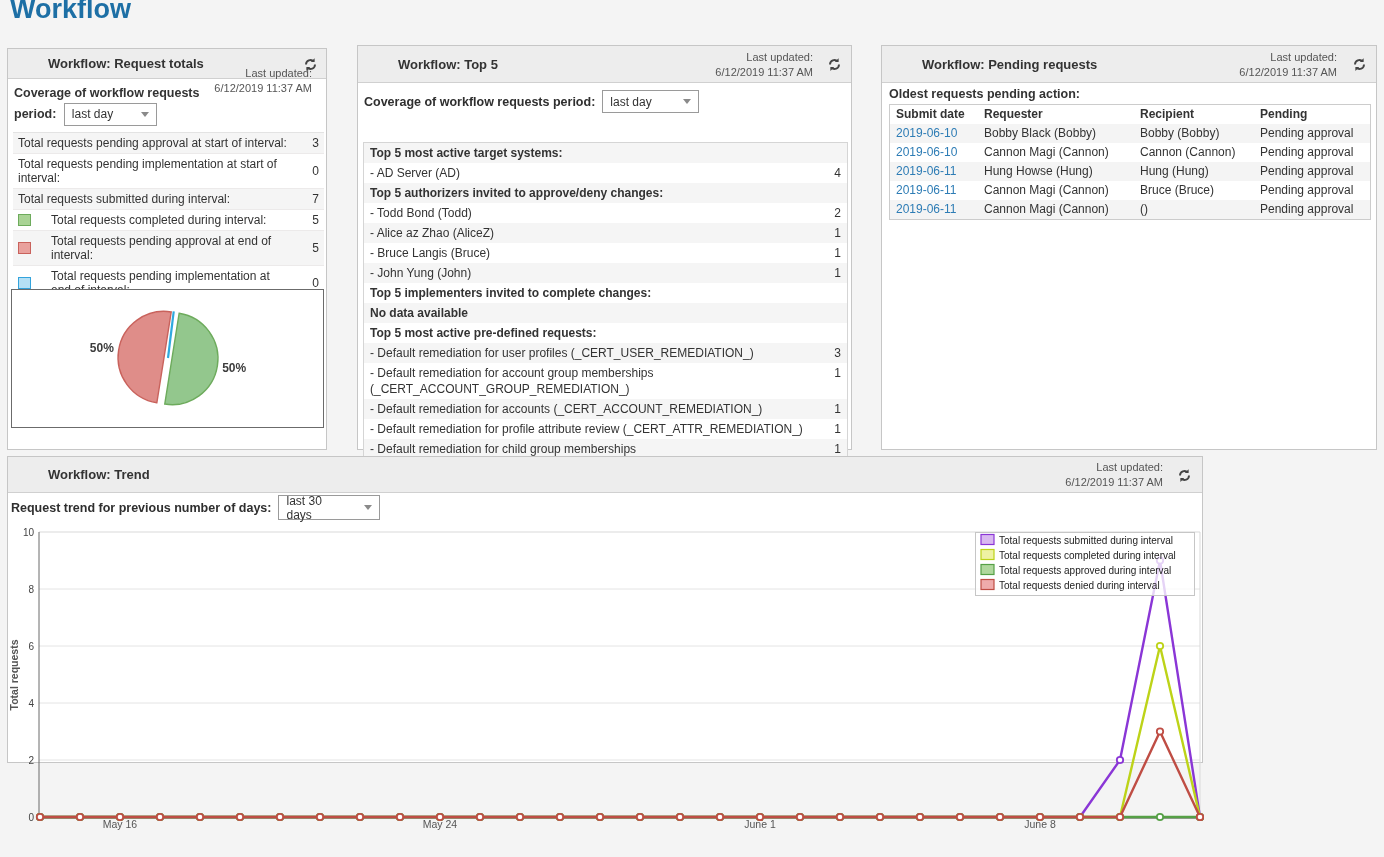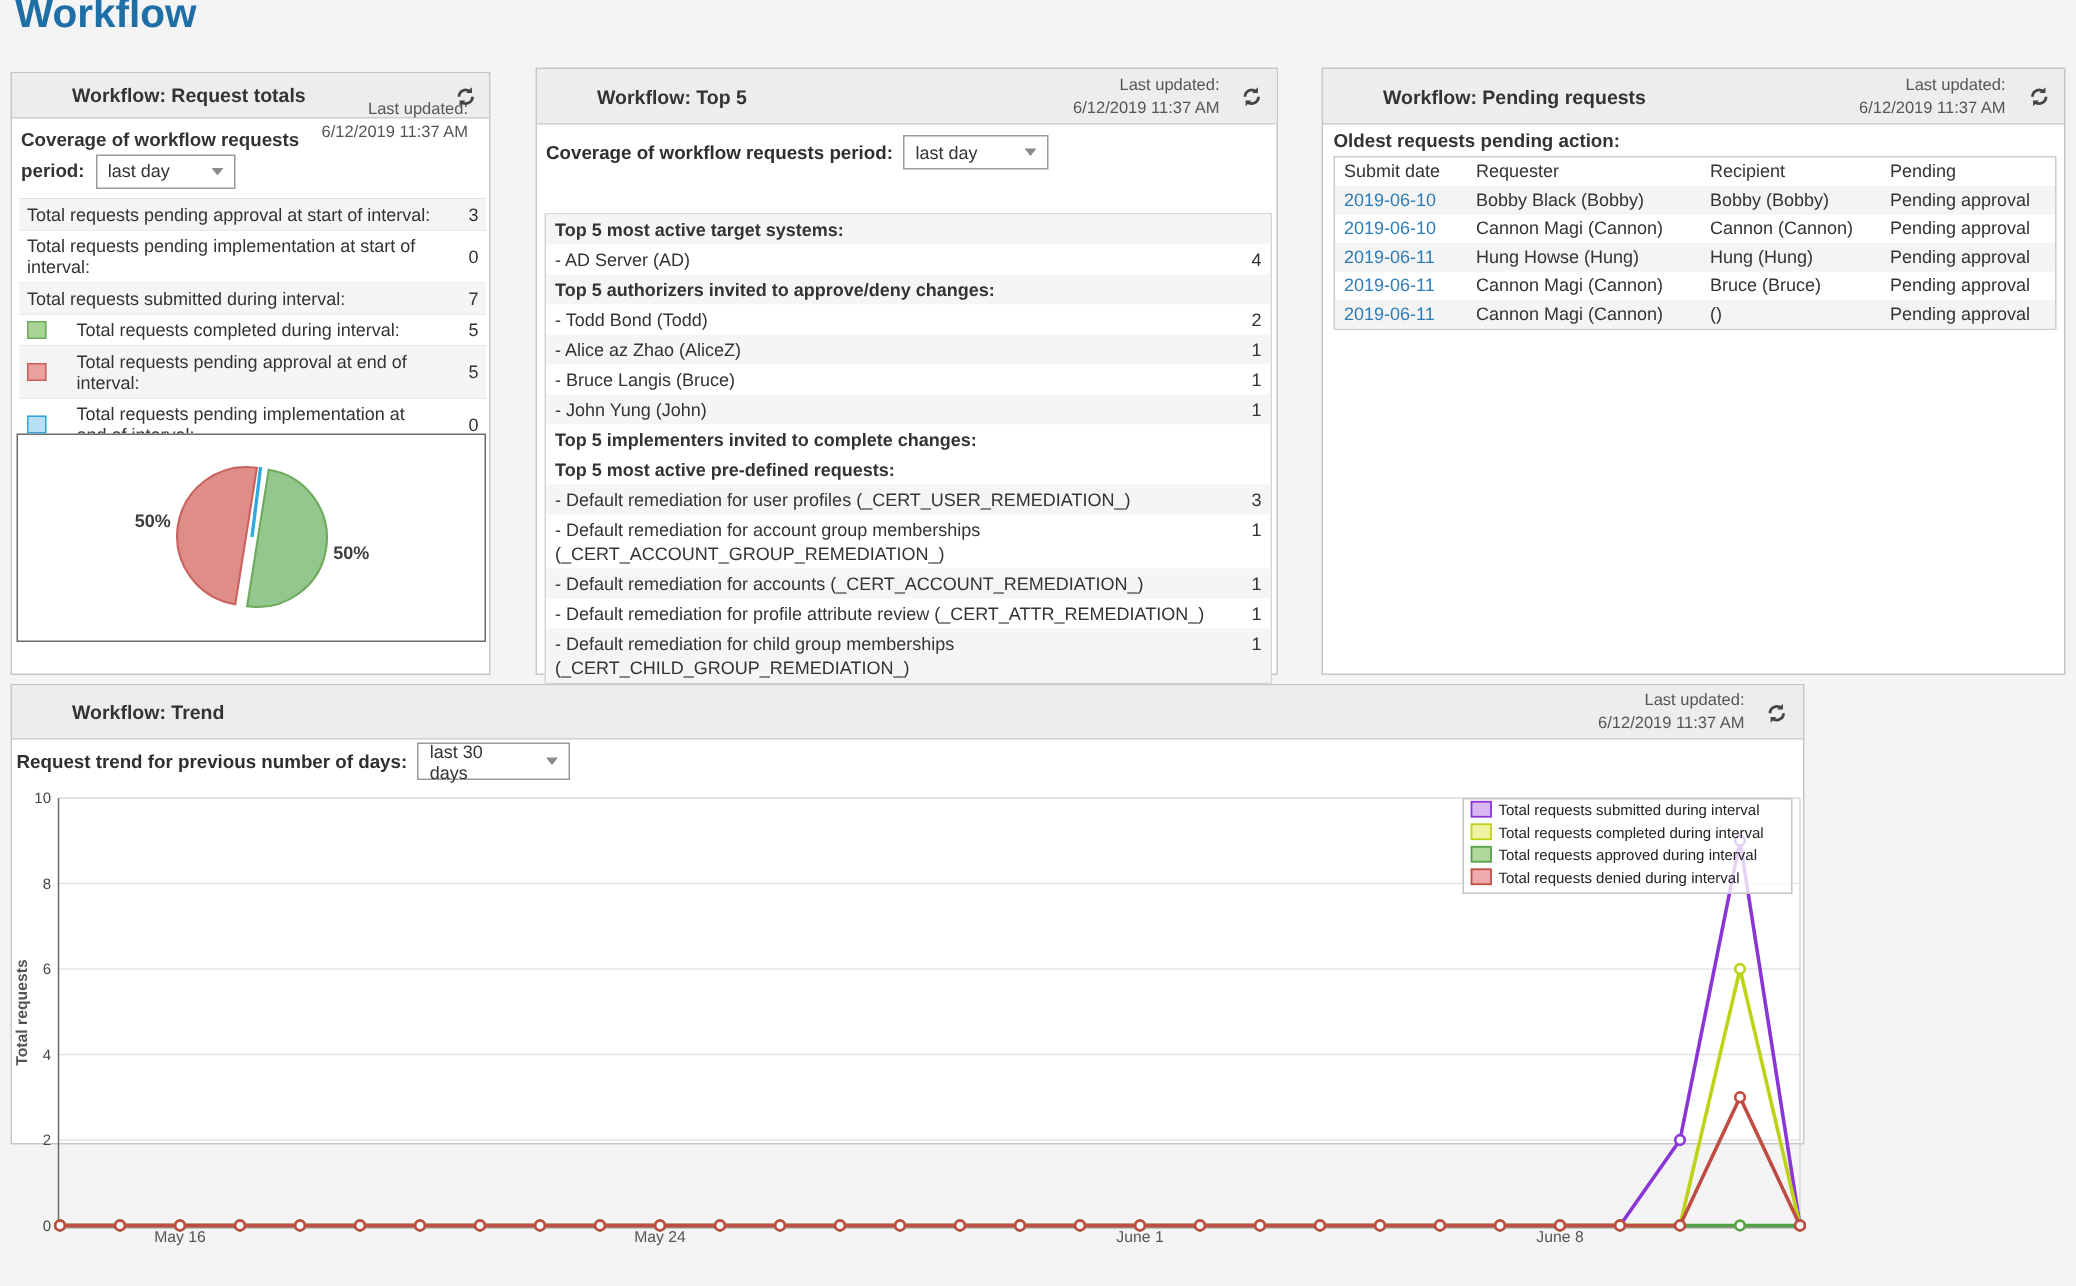--- a/index.html
+++ b/index.html
@@ -43,21 +43,21 @@
   .t5row.alt { background:#f5f5f5; }
   .t5row.hdr .t5text, .t5row.empty .t5text { font-weight:600; }
   .t5text { flex:1; }
   .t5val { flex:none; width:18px; text-align:right; }
 
   
   .caption { position:absolute; left:7px; top:41px; font-size:12.5px; font-weight:600; }
   #pending-table { position:absolute; left:7px; top:58px; width:482px; border:1px solid #cccccc; background:#fff; }
   .prow { display:flex; font-size:12px; line-height:13px; }
   .prow.alt { background:#f4f4f4; }
-  .prow.head { font-weight:400; }
+  .prow.head { font-weight:700; }
   .pcell { padding:3px 6px; }
   .pc0 { width:88px; } .pc1 { width:156px; } .pc2 { width:120px; } .pc3 { flex:1; }
   .datelink { color:#2d7cb5; cursor:pointer; }
 
   
   #trend-filter { position:absolute; left:3px; top:38px; display:flex; align-items:center; }
   #trend-svg-holder { position:absolute; left:0; top:62px; width:1196px; height:312px; }
 
   .p1-filter { position:absolute; left:6px; top:35px; width:222px; font-size:12.5px;
     font-weight:600; line-height:19px; }
@@ -182,20 +182,24 @@
         <div class="t5row item">
           <span class="t5text">- Bruce Langis (Bruce)</span>
           <span class="t5val">1</span>
         </div>
         <div class="t5row item alt">
           <span class="t5text">- John Yung (John)</span>
           <span class="t5val">1</span>
         </div>
         <div class="t5row hdr">
           <span class="t5text">Top 5 implementers invited to complete changes:</span>
+          <span class="t5val"></span>
+        </div>
+        <div class="t5row empty alt">
+          <span class="t5text">No data available</span>
           <span class="t5val"></span>
         </div>
         <div class="t5row hdr">
           <span class="t5text">Top 5 most active pre-defined requests:</span>
           <span class="t5val"></span>
         </div>
         <div class="t5row item alt">
           <span class="t5text">- Default remediation for user profiles (_CERT_USER_REMEDIATION_)</span>
           <span class="t5val">3</span>
         </div>

